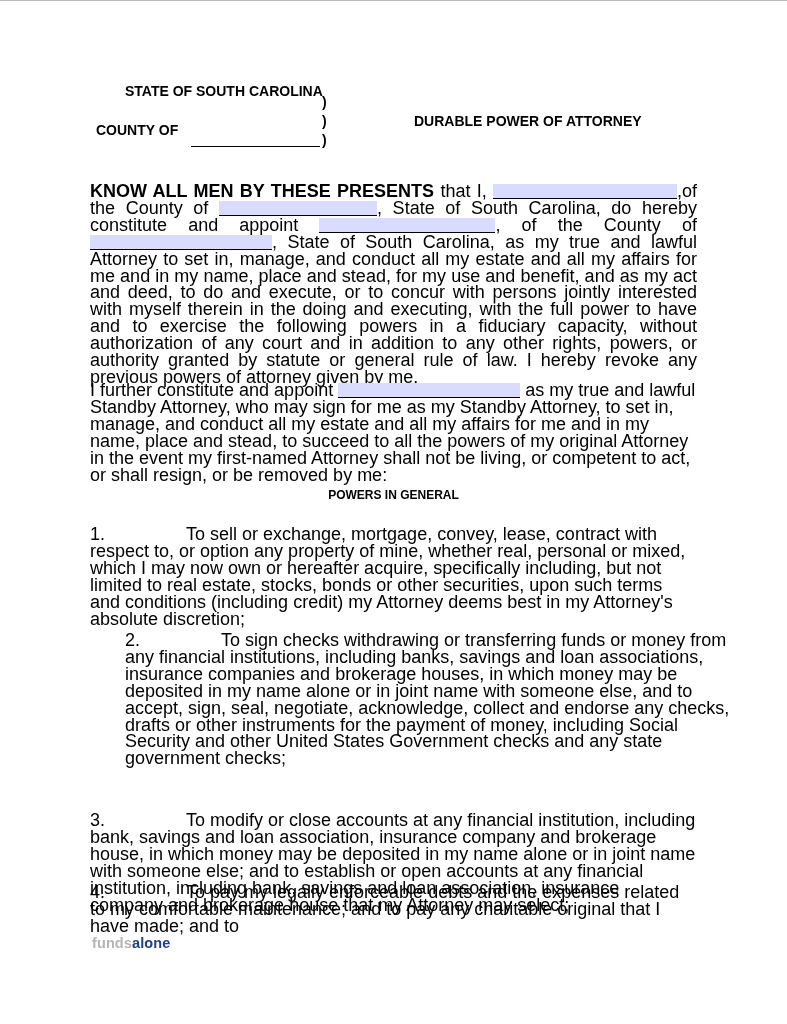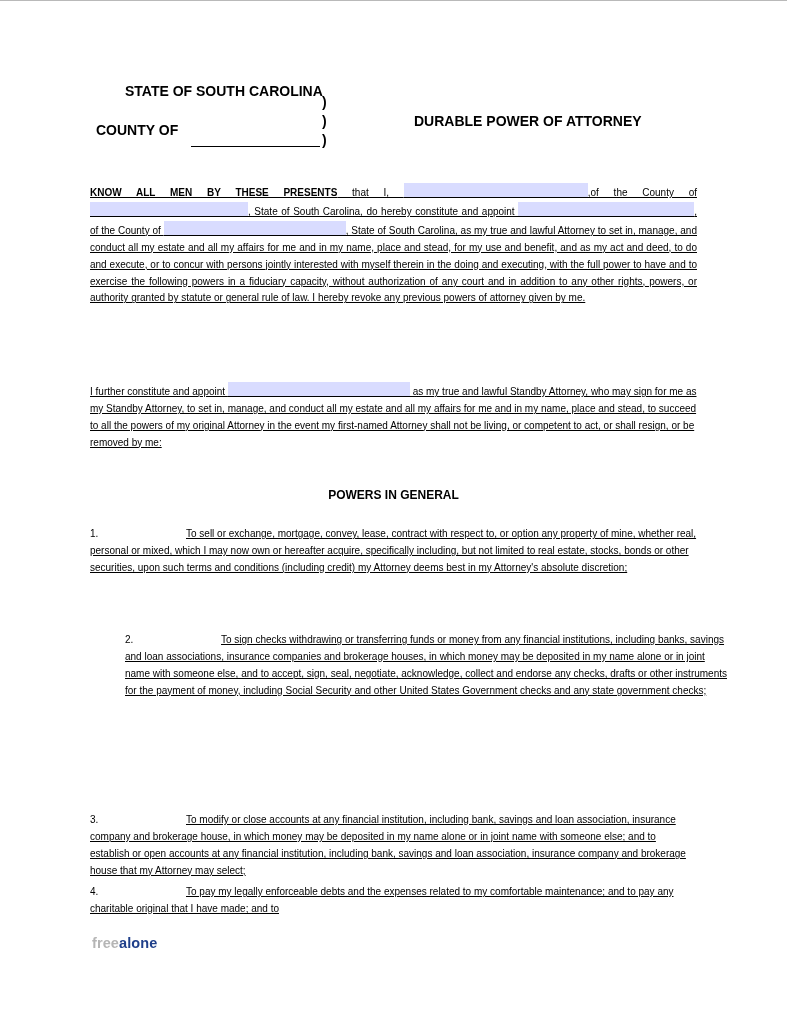--- a/index.html
+++ b/index.html
@@ -2,21 +2,21 @@
 <html><head>
 <meta charset="utf-8">
 <style>
   html, body { margin: 0; padding: 0; }
   body {
     width: 787px; height: 1024px; background: #ffffff; position: relative; overflow: hidden;
     font-family: "Liberation Sans", sans-serif; color: #000;
   }
   .topline { position: absolute; left: 0; top: 0; width: 787px; height: 1px; background: #b9b9b9; }
   .hdr { position: absolute; font-weight: bold; font-size: 14px; line-height: 18px; white-space: pre; }
-  .para { position: absolute; left: 90px; width: 607px; font-size: 10px; line-height: 16.9px; text-decoration: underline; }
+  .para { position: absolute; left: 90px; width: 607px; font-size: 18px; line-height: 16.9px; }
   .just { text-align: justify; text-align-last: left; }
   .field {
     display: inline-block; background: #d9dcff; border-bottom: 1px solid #000;
     height: 14px; vertical-align: -2px;
   }
   .num { display: inline-block; width: 96px; }
   .heading { position: absolute; left: 90px; width: 607px; text-align: center; font-weight: bold; font-size: 12px; }
   .logo { position: absolute; left: 92px; top: 935px; font-size: 14.5px; font-weight: bold; letter-spacing: 0.1px; }
   .logo .a { color: #b5b5b5; }
   .logo .b { color: #1f3f8a; }
@@ -50,13 +50,13 @@
 <div class="para" style="top:632px;margin-left:35px;">
   <span class="num">2.</span><span>To sign checks withdrawing or transferring funds or money from any financial institutions, including banks, savings and loan associations, insurance companies and brokerage houses, in which money may be deposited in my name alone or in joint name with someone else, and to accept, sign, seal, negotiate, acknowledge, collect and endorse any checks, drafts or other instruments for the payment of money, including Social Security and other United States Government checks and any state government checks;</span>
 </div>
 <div class="para" style="top:812px;">
   <span class="num">3.</span><span>To modify or close accounts at any financial institution, including bank, savings and loan association, insurance company and brokerage house, in which money may be deposited in my name alone or in joint name with someone else; and to establish or open accounts at any financial institution, including bank, savings and loan association, insurance company and brokerage house that my Attorney may select;</span>
 </div>
 <div class="para" style="top:884px;">
   <span class="num">4.</span><span>To pay my legally enforceable debts and the expenses related to my comfortable maintenance; and to pay any charitable original that I have made; and to</span>
 </div>
 
-<div class="logo"><span class="a">free</span><span class="b">alone</span></div>
+<div class="logo"><span class="a">funds</span><span class="b">alone</span></div>
 
 </body></html>

